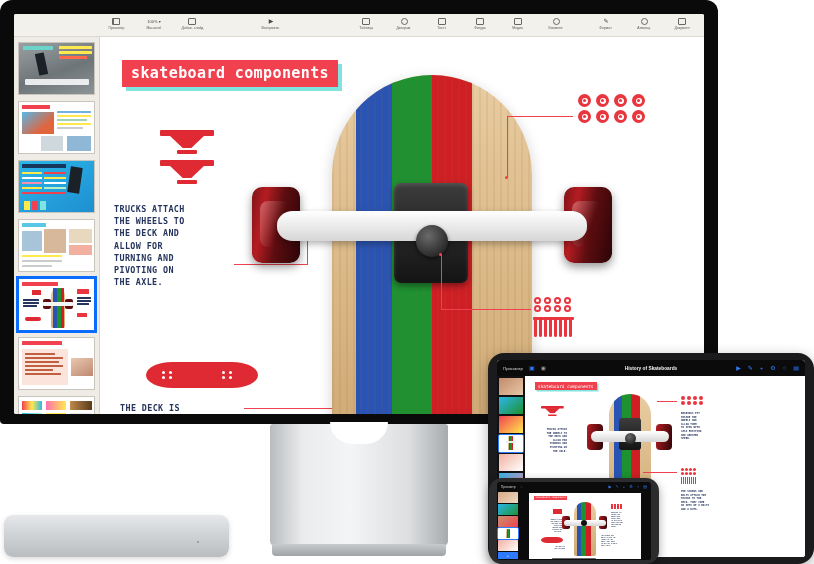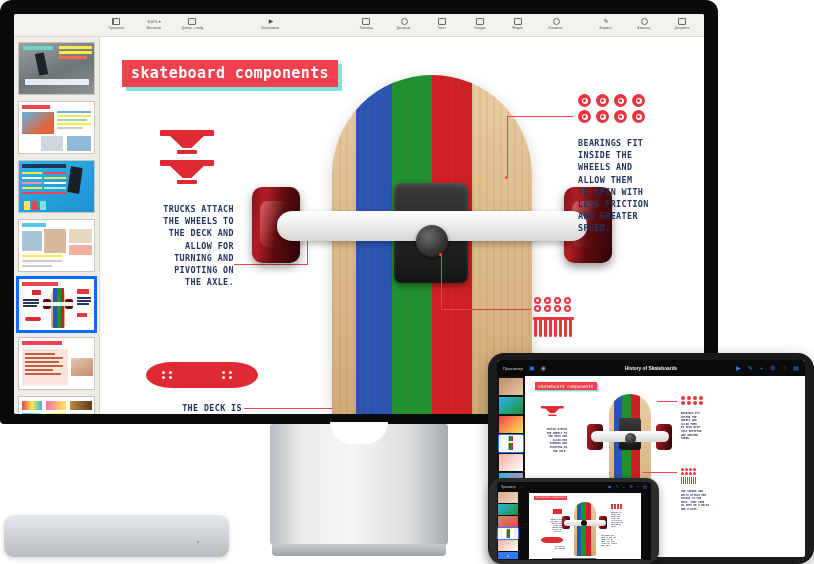--- a/index.html
+++ b/index.html
@@ -99,21 +99,21 @@
     white-space: nowrap;
   }
 
   .ptext {
     position: absolute;
     font-family: "DejaVu Sans Mono", monospace;
     font-size: 8.4px; line-height: 12.2px;
     color: #26355e; font-weight: 700; letter-spacing: 0.4px;
     white-space: pre-line;
   }
-  .ptext.r { text-align: right; }
+  .ptext.r { text-align: left; }
   .ptext.l { text-align: left; }
 
   .connector { position: absolute; background: #f2414e; height: 1px; }
   .conn-v { position: absolute; background: #f2414e; width: 1px; }
   .dot {
     position: absolute; width: 3px; height: 3px; border-radius: 50%;
     background: #f2414e;
   }
 
   
@@ -572,28 +572,20 @@
                 <i></i>
               </div>
             <div class="bearing">
                 <i></i>
               </div>
           </div>
           <div class="connector" style="left:407px;top:79px;width:66px;"></div>
           <div class="conn-v" style="left:407px;top:79px;height:62px;"></div>
           <div class="dot" style="left:405px;top:139px;"></div>
 
-          <div class="ptext l" style="left:478px;top:100px;width:130px;">BEARINGS FIT
-INSIDE THE
-WHEELS AND
-ALLOW THEM
-TO SPIN WITH
-LESS FRICTION
-AND GREATER
-SPEED.</div>
 
           <div class="nuts" style="left:434px;top:260px;">
             <div class="nut">
                 <i></i>
               </div>
             <div class="nut">
                 <i></i>
               </div>
             <div class="nut">
                 <i></i>

